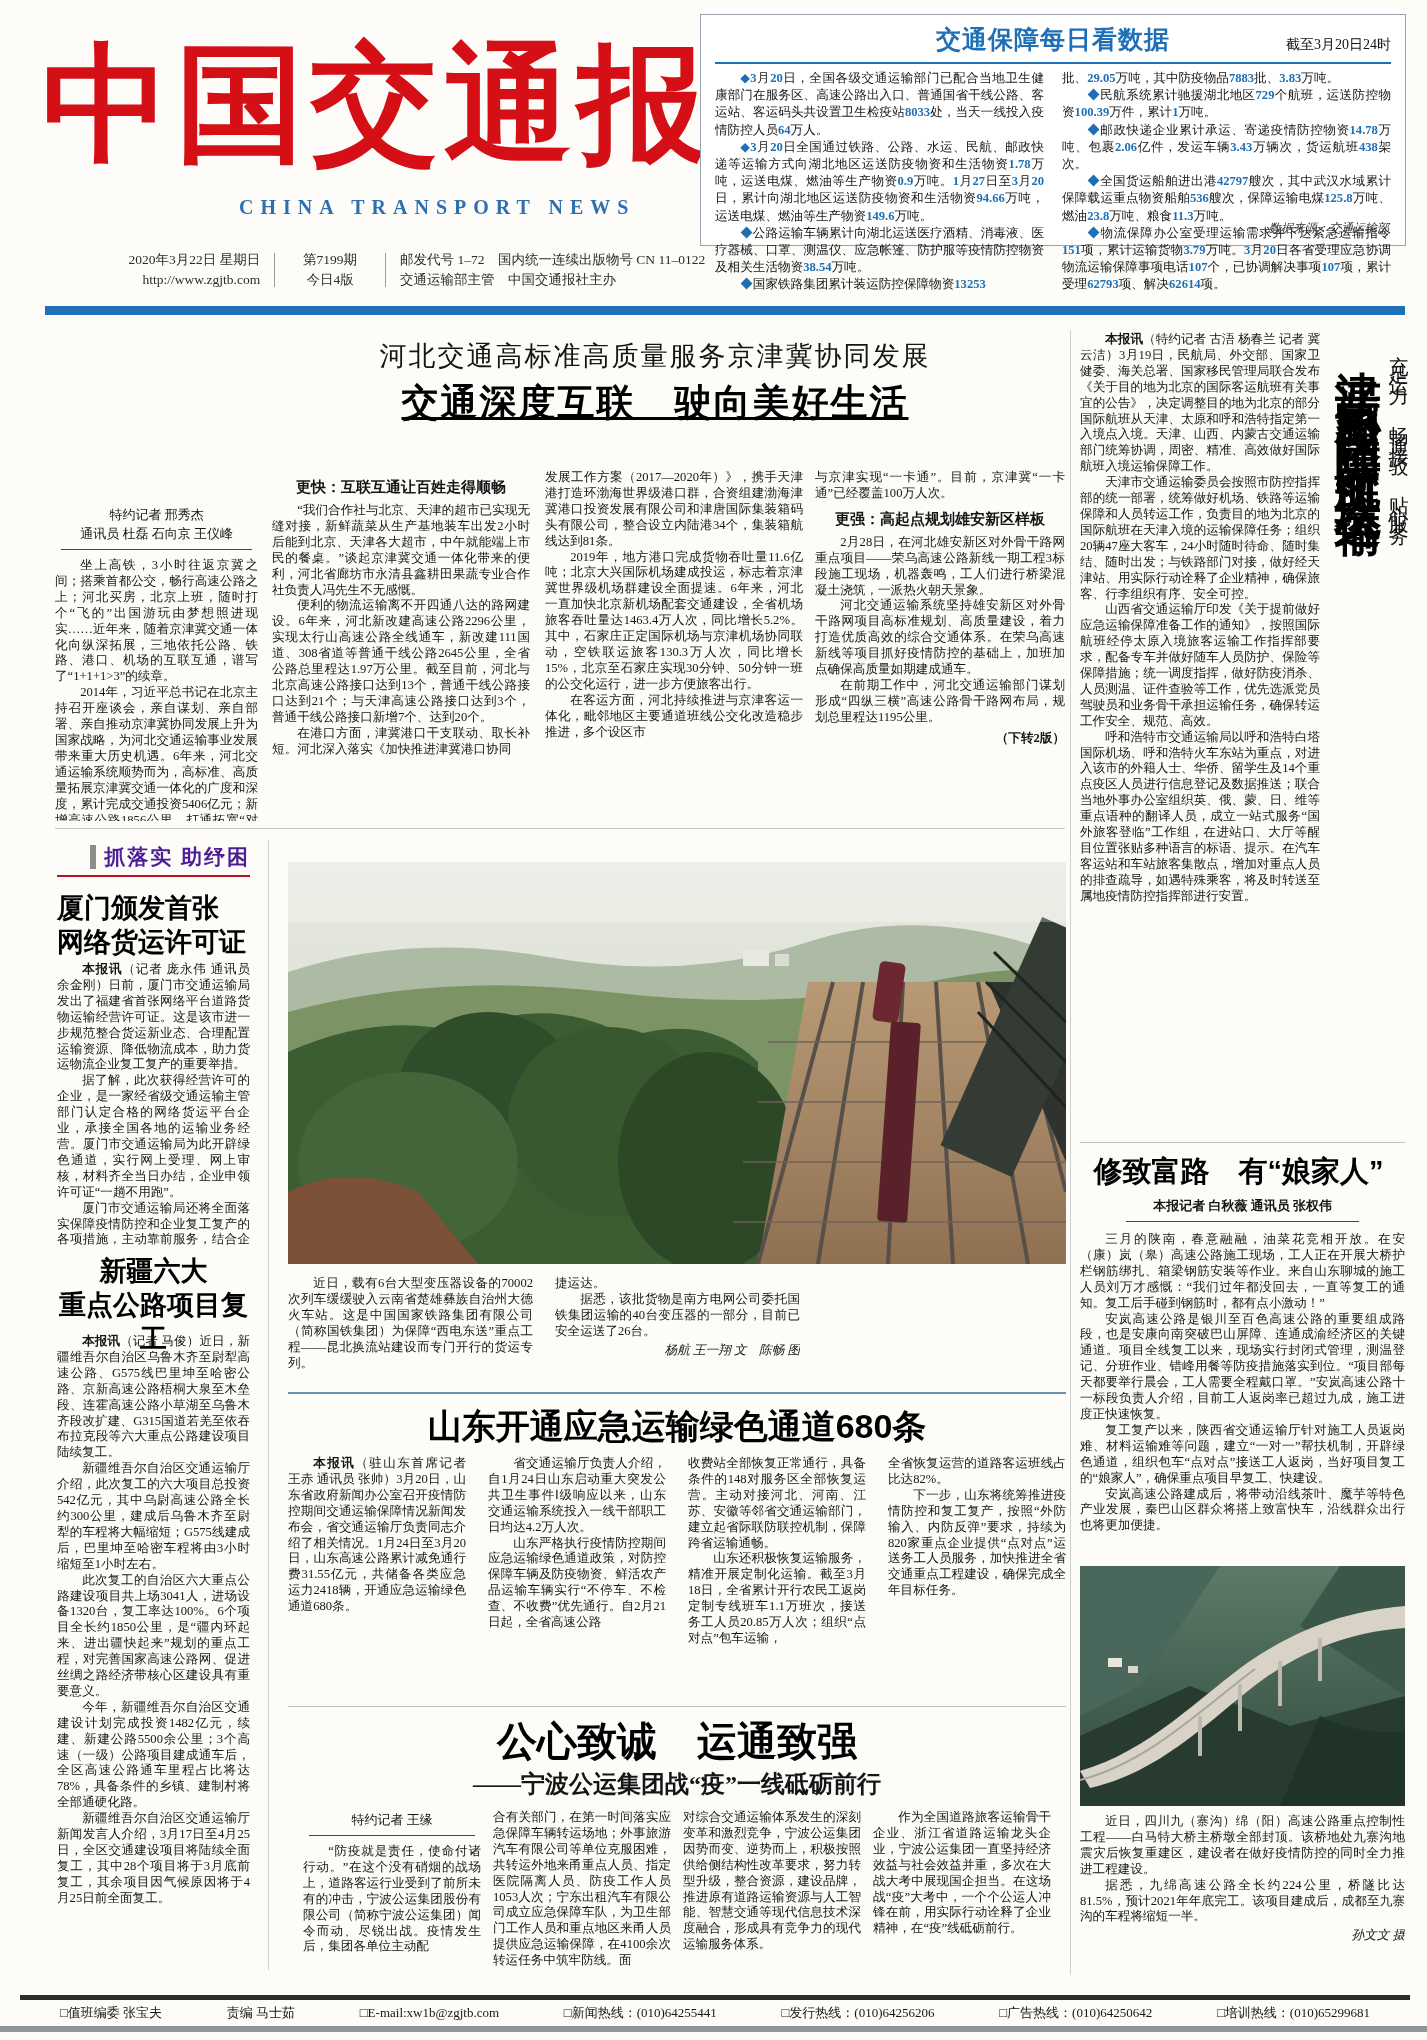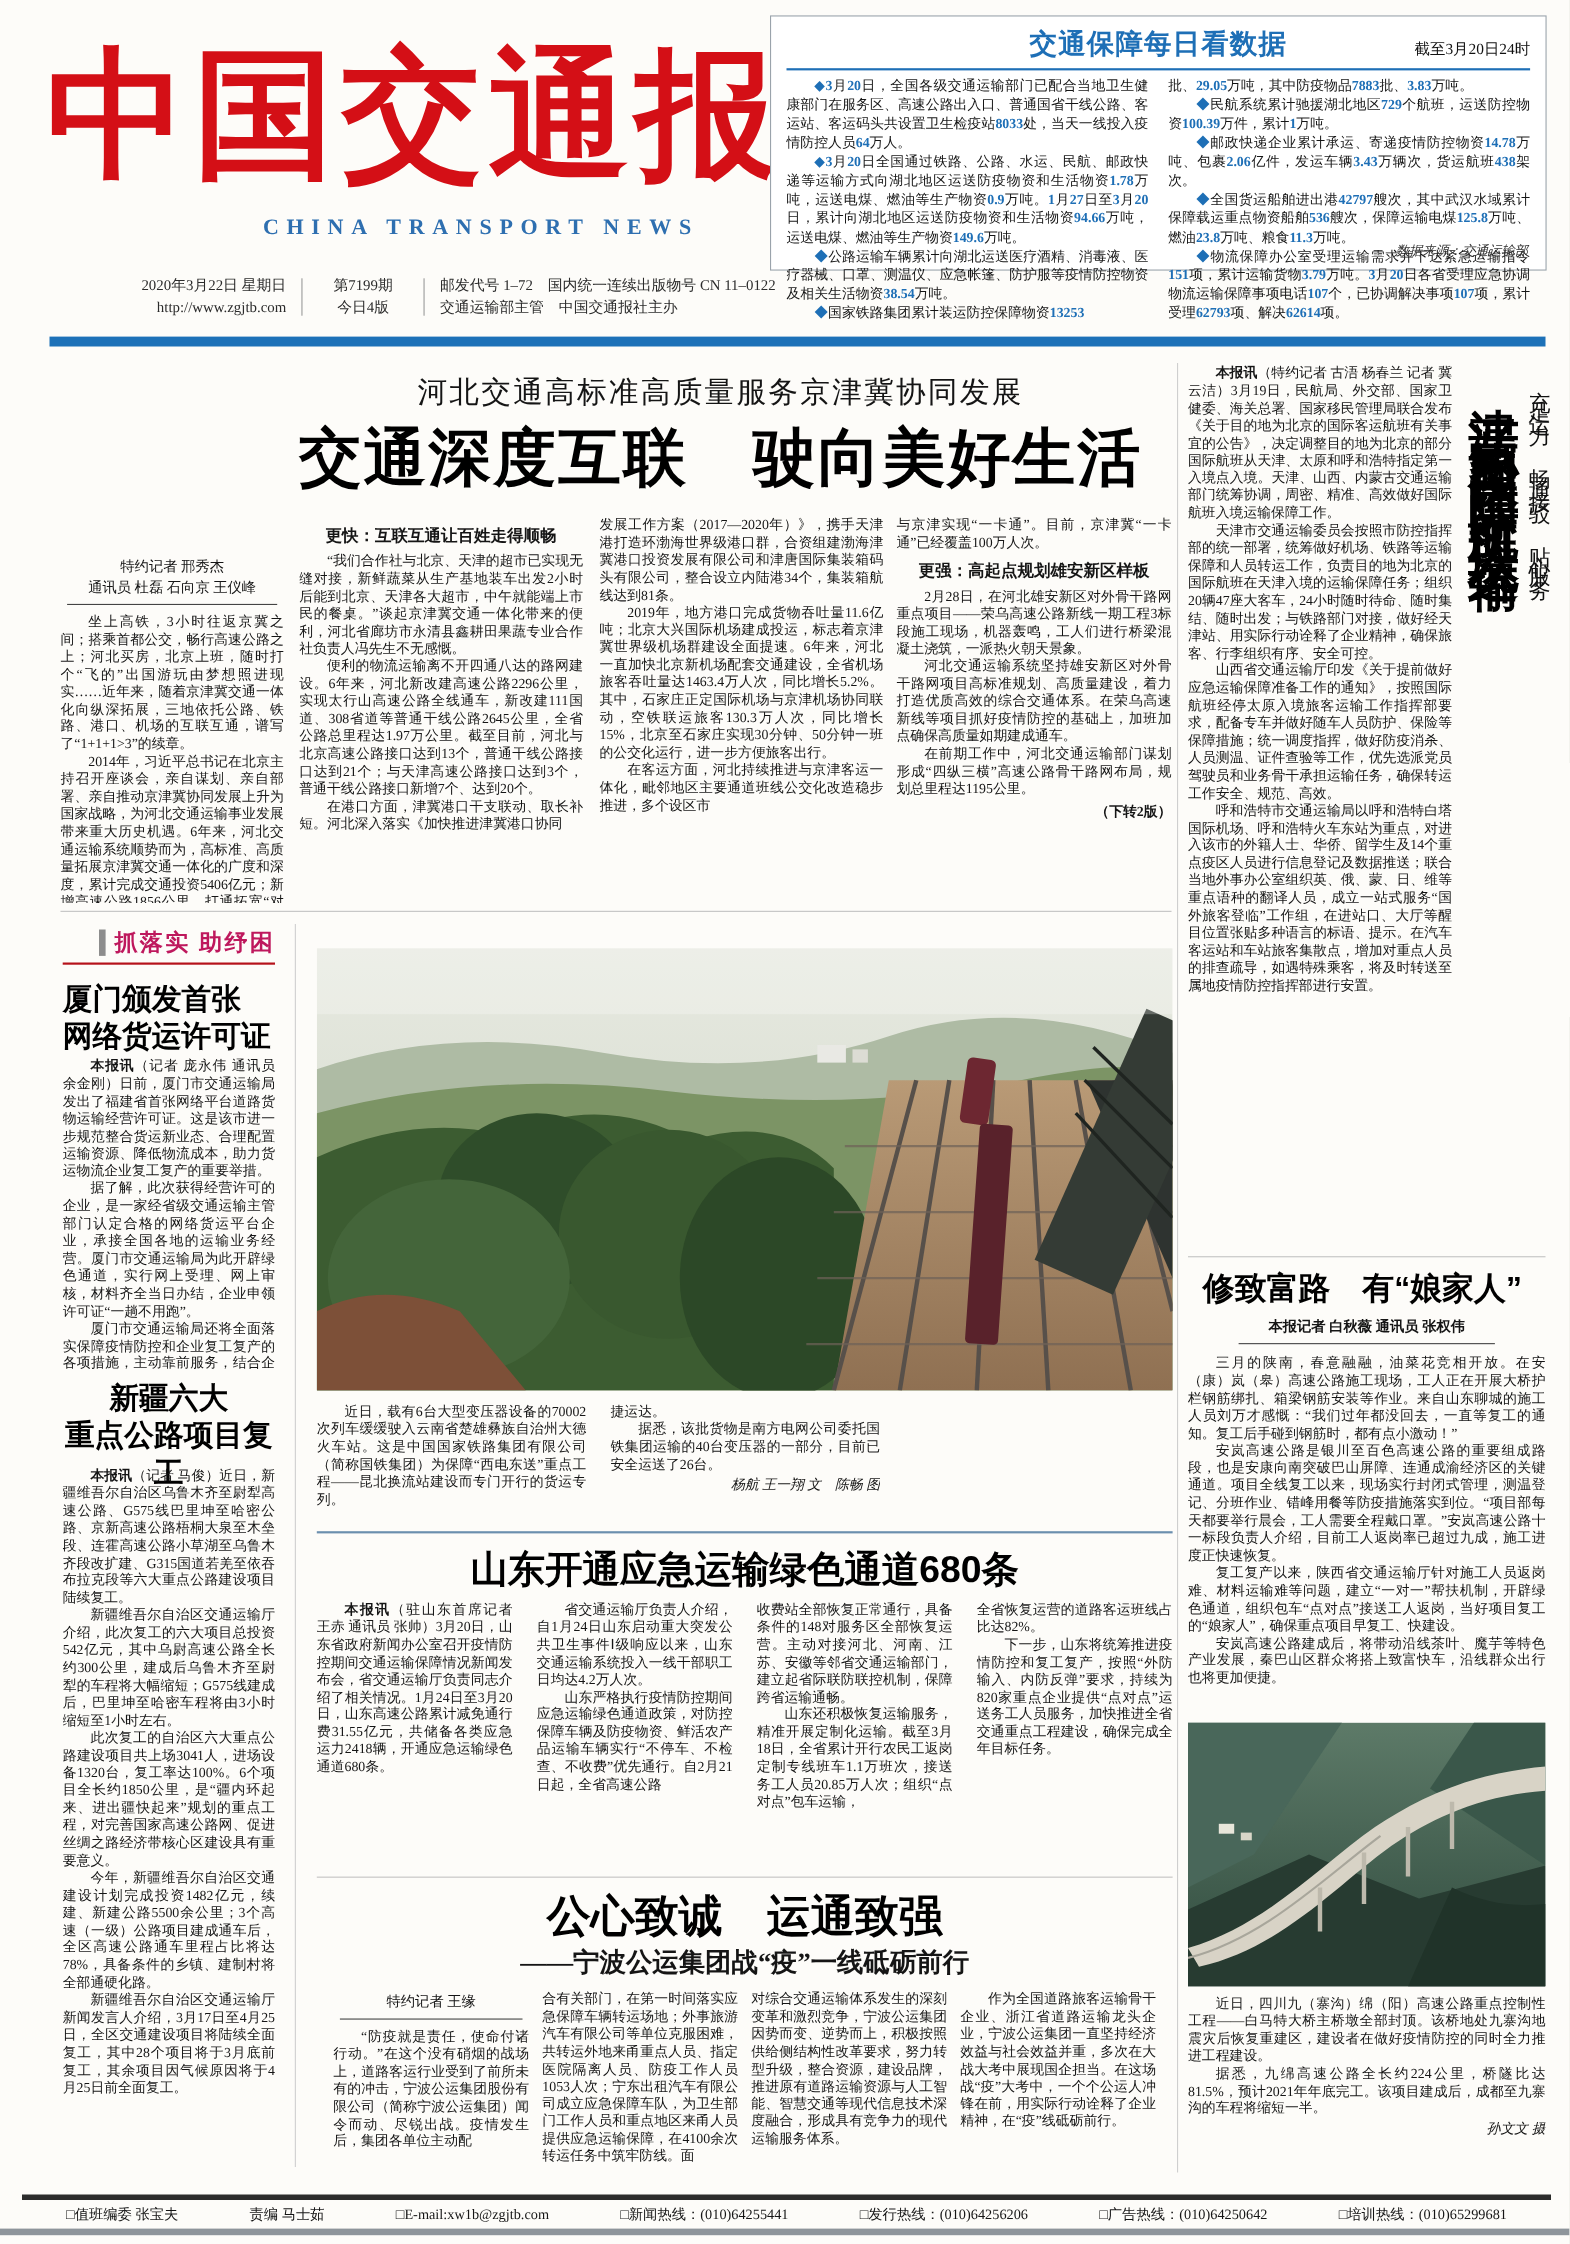--- a/index.html
+++ b/index.html
@@ -28,28 +28,28 @@
   .col p.para{margin:0;font-size:12.6px;line-height:15.9px;text-align:justify;text-indent:2em;}
   .col p.noindent{text-indent:0;}
   .col{overflow:hidden;}
   .col b{font-weight:700;}
   .subhead{font-family:"Liberation Sans",sans-serif;font-weight:700;font-size:15px;
            text-align:center;margin:8px 0 6px;}
   .byline{font-size:13px;text-align:center;line-height:19px;}
   .byline-under{border-bottom:1px solid #444;padding-bottom:6px;margin:0 6px 8px;}
   .jump{font-size:12.6px;text-align:right;font-weight:700;margin-top:4px;}
   .kicker{font-size:27px;text-align:center;letter-spacing:2px;font-weight:500;}
-  .bighead{font-family:"Liberation Sans",sans-serif;font-weight:900;font-size:57px;
-           text-align:center;letter-spacing:2px;color:#000;white-space:nowrap;}
+  .bighead{font-family:"Liberation Sans",sans-serif;font-weight:900;font-size:37px;
+           text-align:center;letter-spacing:2px;color:#000;white-space:nowrap;text-decoration:underline;}
   .h2head{font-family:"Liberation Sans",sans-serif;font-weight:900;text-align:center;color:#000;}
   .rule{background:#c2c2c2;}
   .vline{background:#cfcfcf;width:1px;}
   .tagbox{display:flex;align-items:center;justify-content:flex-end;border-bottom:2px solid #b5121b;padding-bottom:4px;}
   .tagbar{width:6px;height:24px;background:#8d8d8d;margin-right:8px;}
-  .tagtxt{color:#be185d;font-weight:900;font-size:21px;letter-spacing:2px;font-family:"Liberation Sans",sans-serif;}
+  .tagtxt{color:#4c1d95;font-weight:900;font-size:21px;letter-spacing:2px;font-family:"Liberation Sans",sans-serif;}
   .vert{writing-mode:vertical-rl;}
   .vhead{font-family:"Liberation Sans",sans-serif;font-weight:900;font-size:46px;letter-spacing:10px;color:#000;}
   .vkick{font-size:20px;letter-spacing:10px;color:#111;}
   .credit{font-size:12.6px;text-align:right;font-style:italic;margin-top:2px;}
   .footer-row{display:flex;justify-content:space-between;align-items:center;font-size:13px;gap:40px;}
   .footer-row p{margin:0;white-space:nowrap;}
   a{color:inherit;text-decoration:none;}
 </style>
 </head>
 <body>

